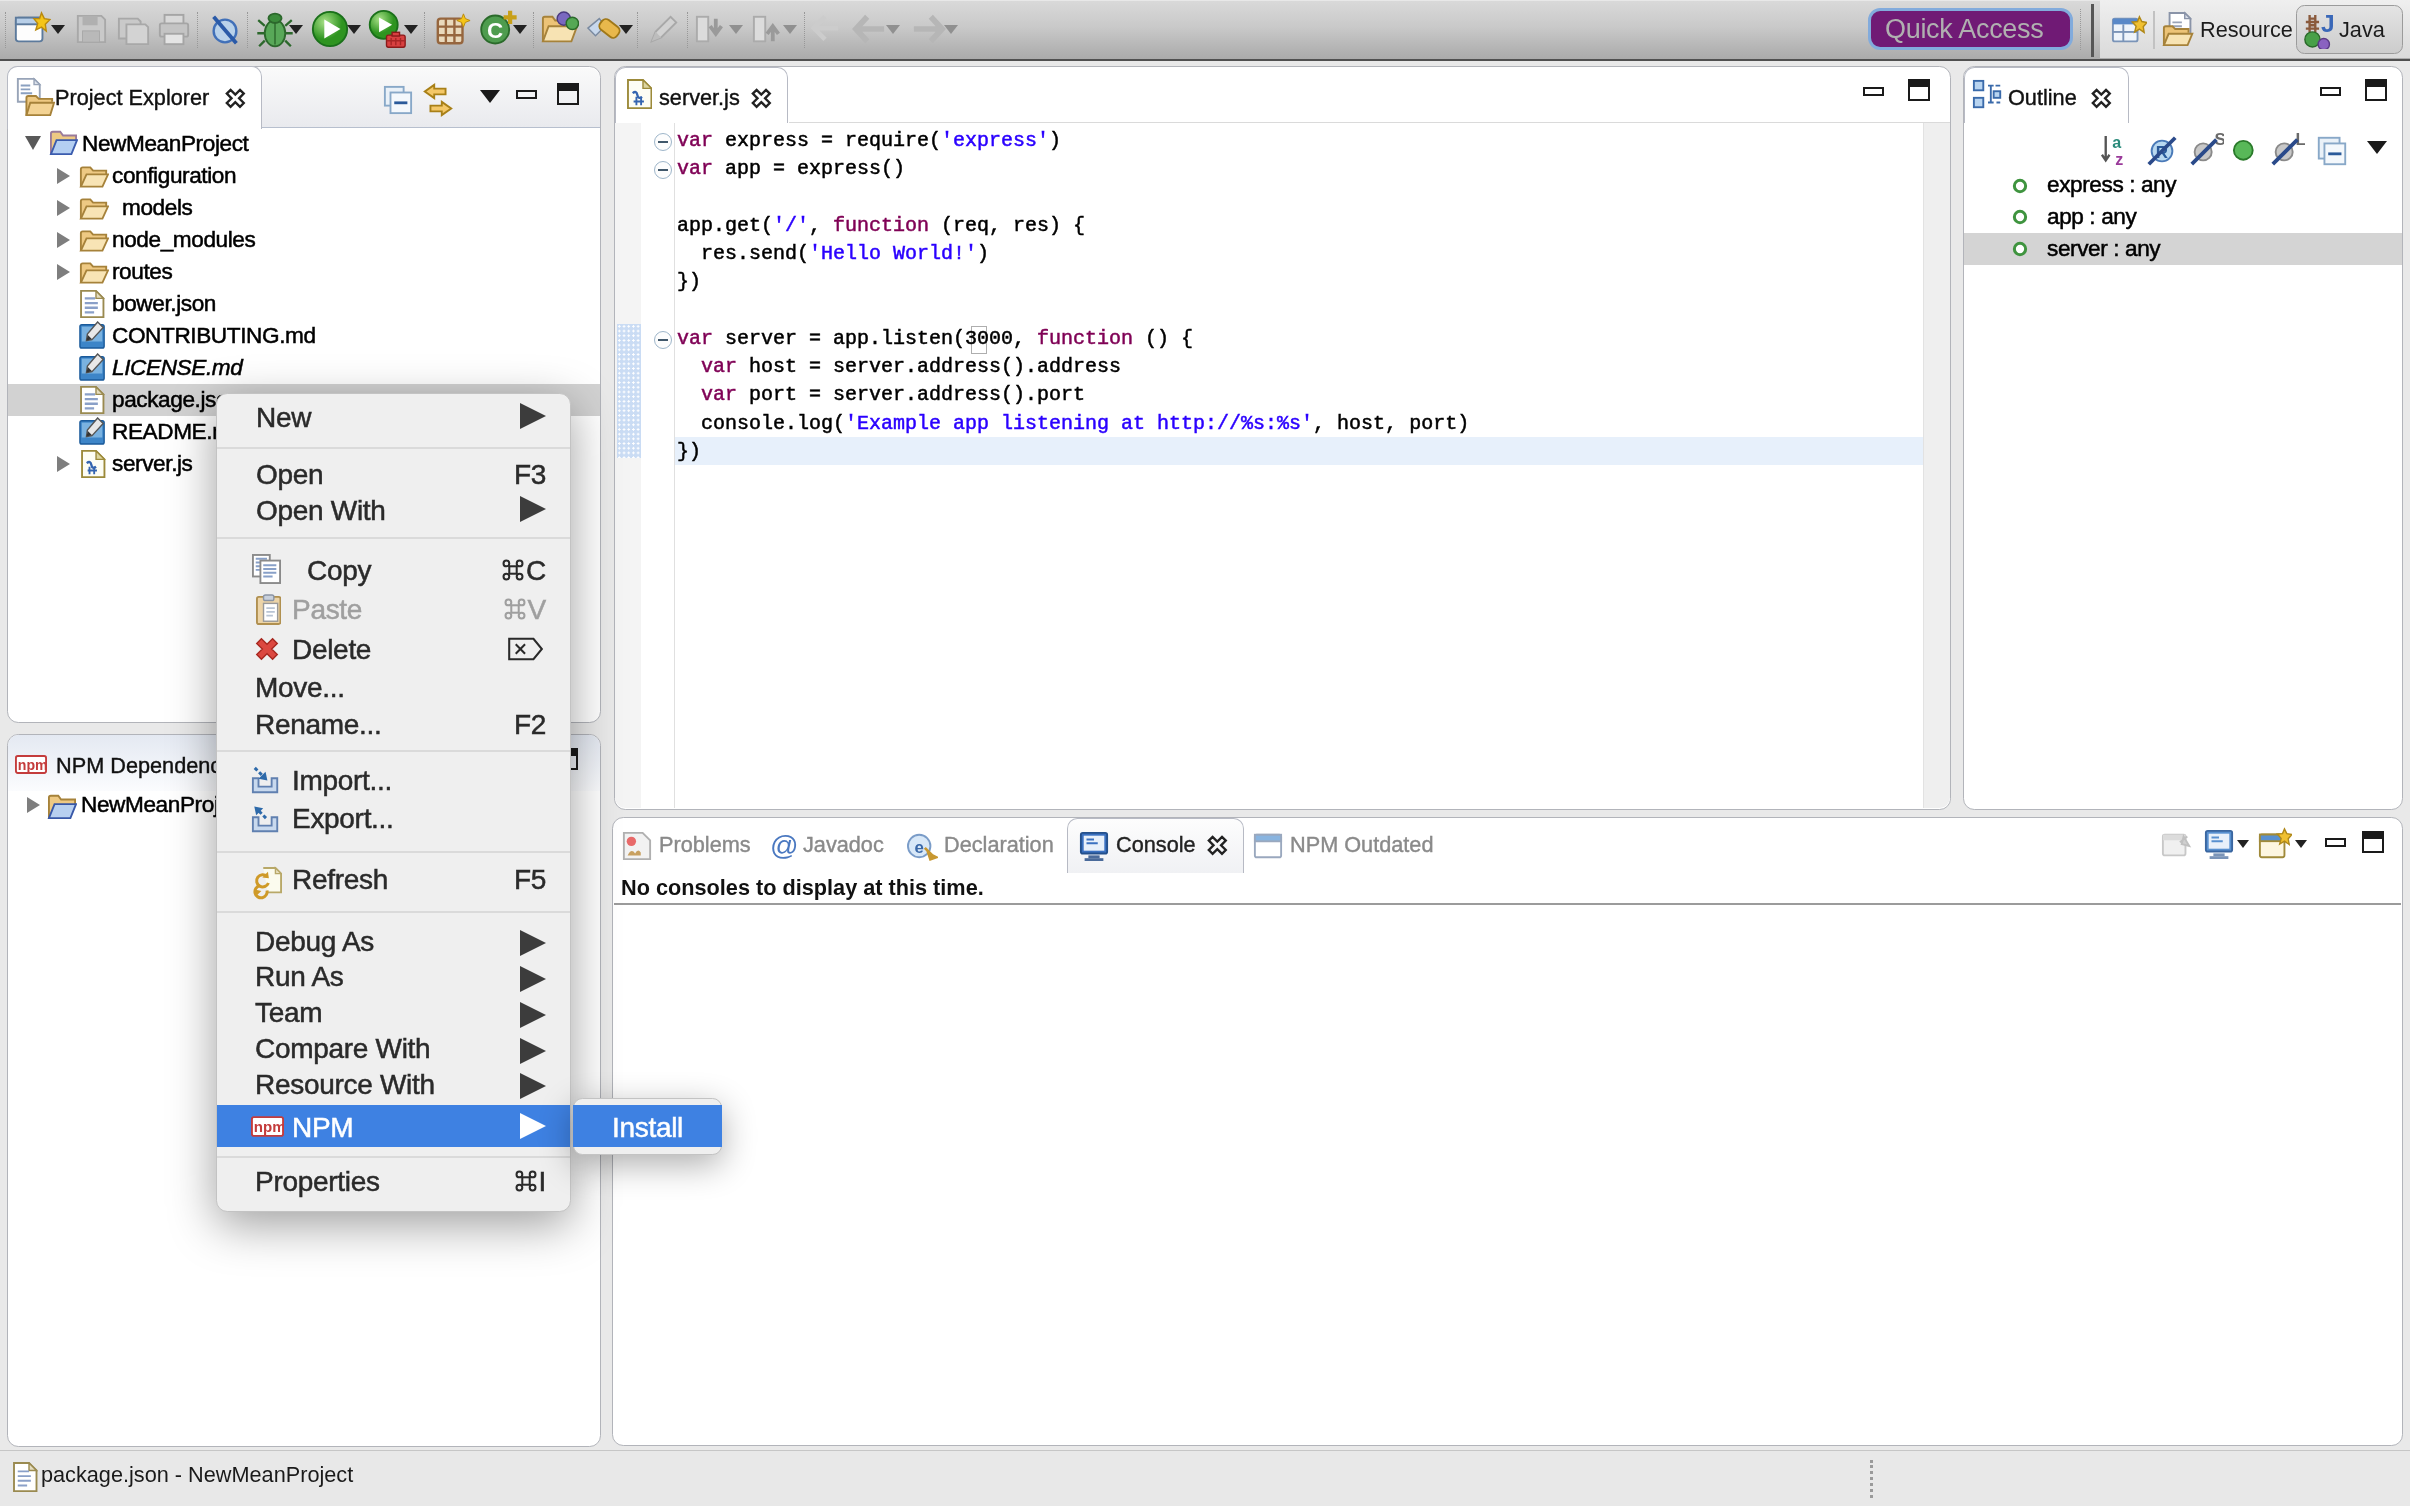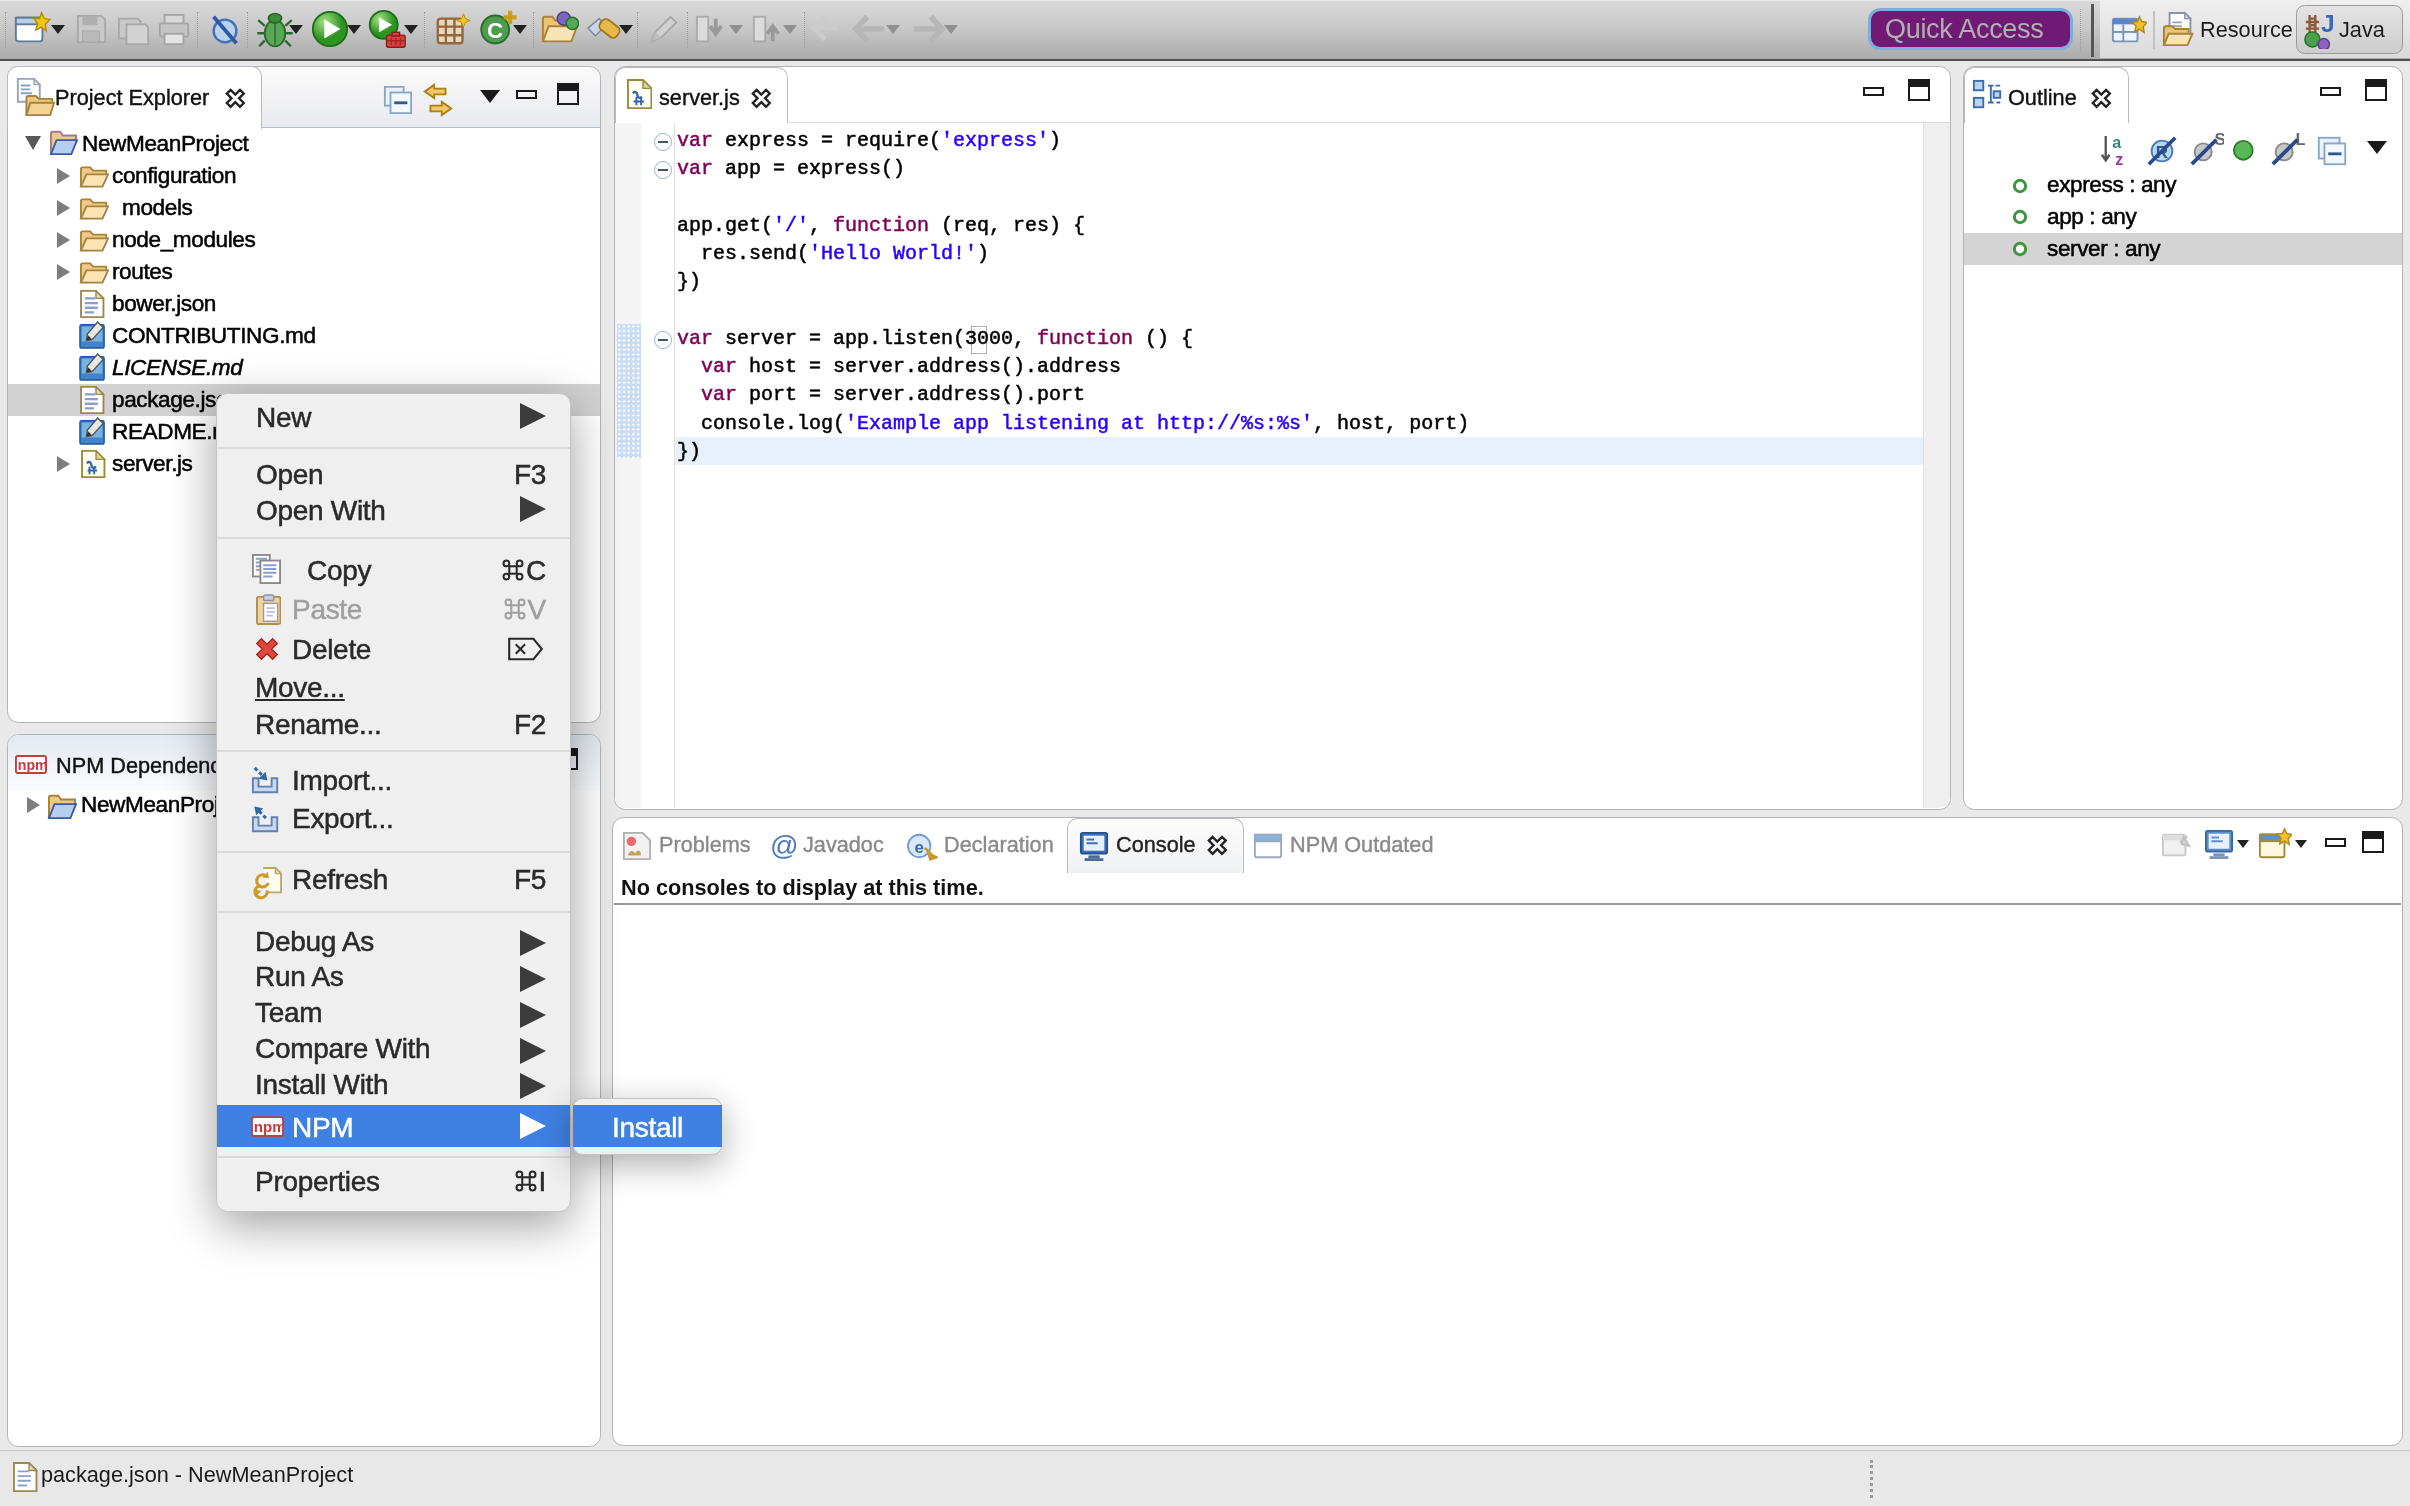--- a/index.html
+++ b/index.html
@@ -559,21 +559,21 @@
     </svg>
 <div class="mi" style="top:634px;">
       <span style="position:absolute; left:75px;">Delete</span>
     </div>
 <div class="sc" style="top:634px;"><svg width="40" height="28" viewBox="0 0 42 30" style="vertical-align:-3.8px">
         <path d="M3 4 h26 l9 11 -9 11 h-26z" fill="none" stroke="#2a2a2a" stroke-width="2.2"></path>
         <path d="M10 10 l10 10 M20 10 l-10 10" stroke="#2a2a2a" stroke-width="2.2"></path>
       </svg></div>
 
 <div class="mi" style="top:672px;">
-      <span style="position:absolute; left:38px;text-decoration:underline;">Move...</span>
+      <span style="position:absolute; left:38px;">Move...</span>
     </div>
 <div class="mi" style="top:709px;">
       <span style="position:absolute; left:38px;">Rename...</span>
     </div>
 <div class="sc" style="top:709px;">F2</div>
 <div class="msep" style="top:750px;"></div>
 
 <svg class="i" style="left:250px; top:766px" width="32" height="30" viewBox="0 0 34 32">
       <path d="M3 13 v15 h26 v-15 h-6 v9 h-14 v-9 z" fill="#c8d9ee" stroke="#6080b0" stroke-width="2"></path>
       <path d="M5 2 l11 11" stroke="#2e6aaa" stroke-width="3.2" stroke-dasharray="4 2.6"></path>
@@ -616,21 +616,21 @@
 <div class="marr" style="left:520px; top:966px;"></div>
 <div class="mi" style="top:997px;">
       <span style="position:absolute; left:38px;">Team</span>
     </div>
 <div class="marr" style="left:520px; top:1002px;"></div>
 <div class="mi" style="top:1033px;">
       <span style="position:absolute; left:38px;">Compare With</span>
     </div>
 <div class="marr" style="left:520px; top:1038px;"></div>
 <div class="mi" style="top:1069px;">
-      <span style="position:absolute; left:38px;">Install With</span>
+      <span style="position:absolute; left:38px;">Resource With</span>
     </div>
 <div class="marr" style="left:520px; top:1073px;"></div>
 
 <div class="i" style="left:217px; top:1105px; width:353px; height:42px; background:#3e81e2;"></div>
 <svg class="i" style="left:251px; top:1116px" width="33" height="21" viewBox="0 0 35 22">
       <rect x="1" y="1" width="33" height="20" rx="2" fill="#fff" stroke="#c43c3c" stroke-width="2"></rect>
       <text x="3" y="16.5" font-size="16" font-weight="bold" fill="#c43c3c" font-family="Liberation Sans">npm</text>
     </svg>
 <div class="mi" style="top:1112px;">
       <span style="position:absolute; left:75px; color:#fff;">NPM</span>

